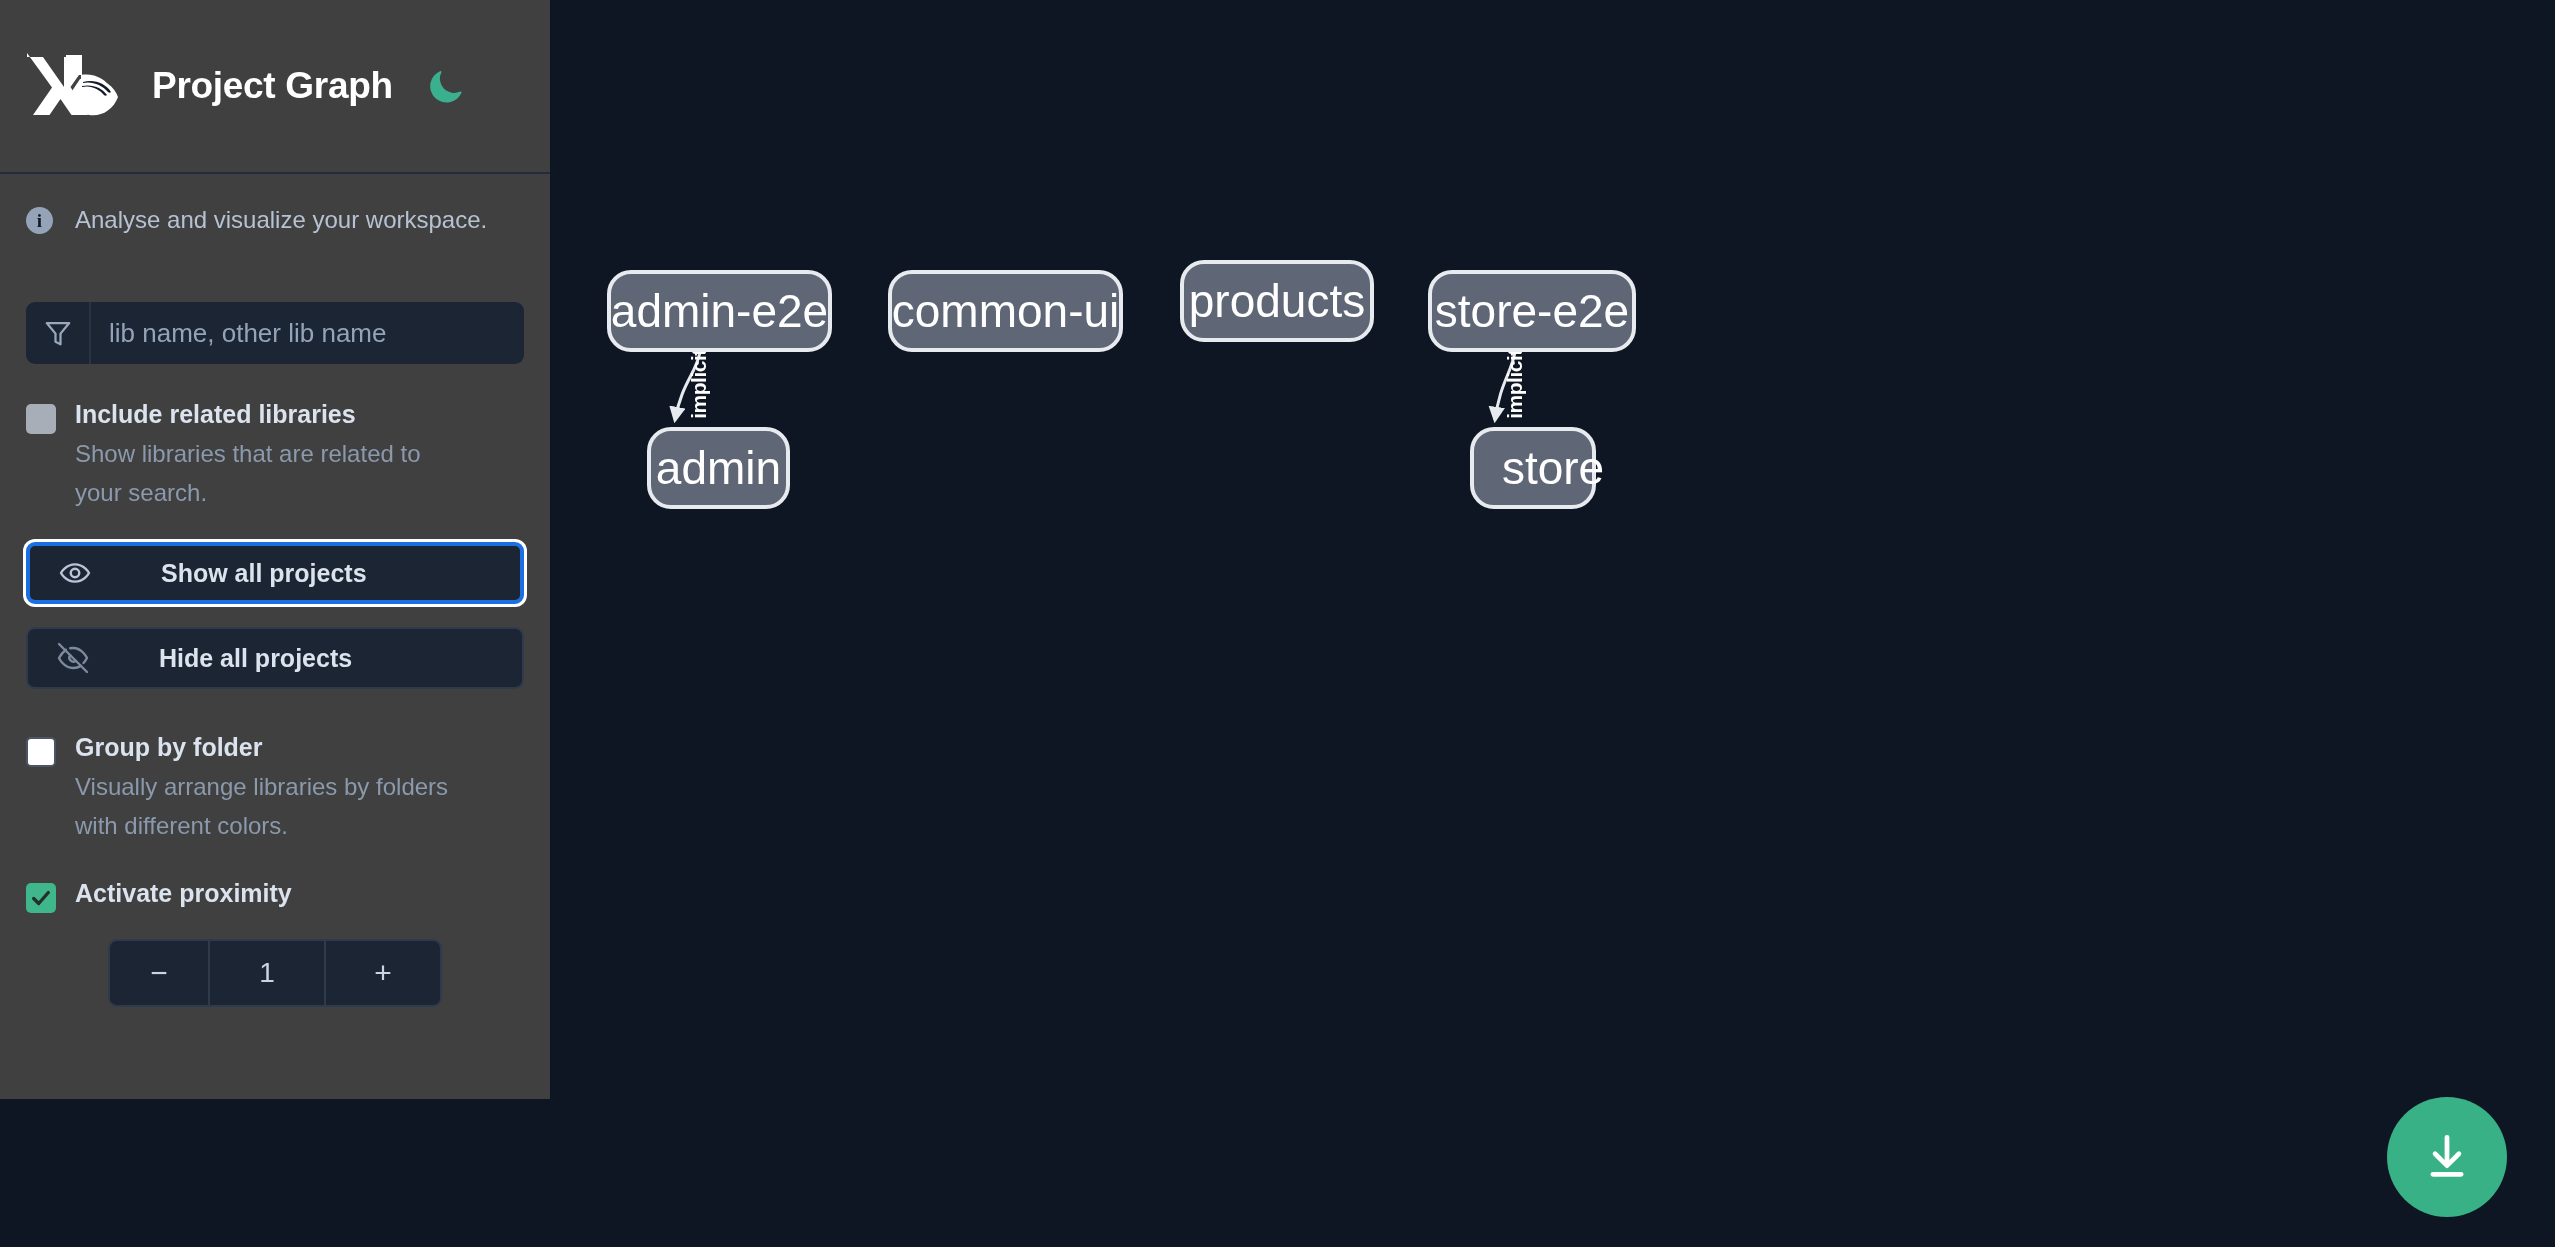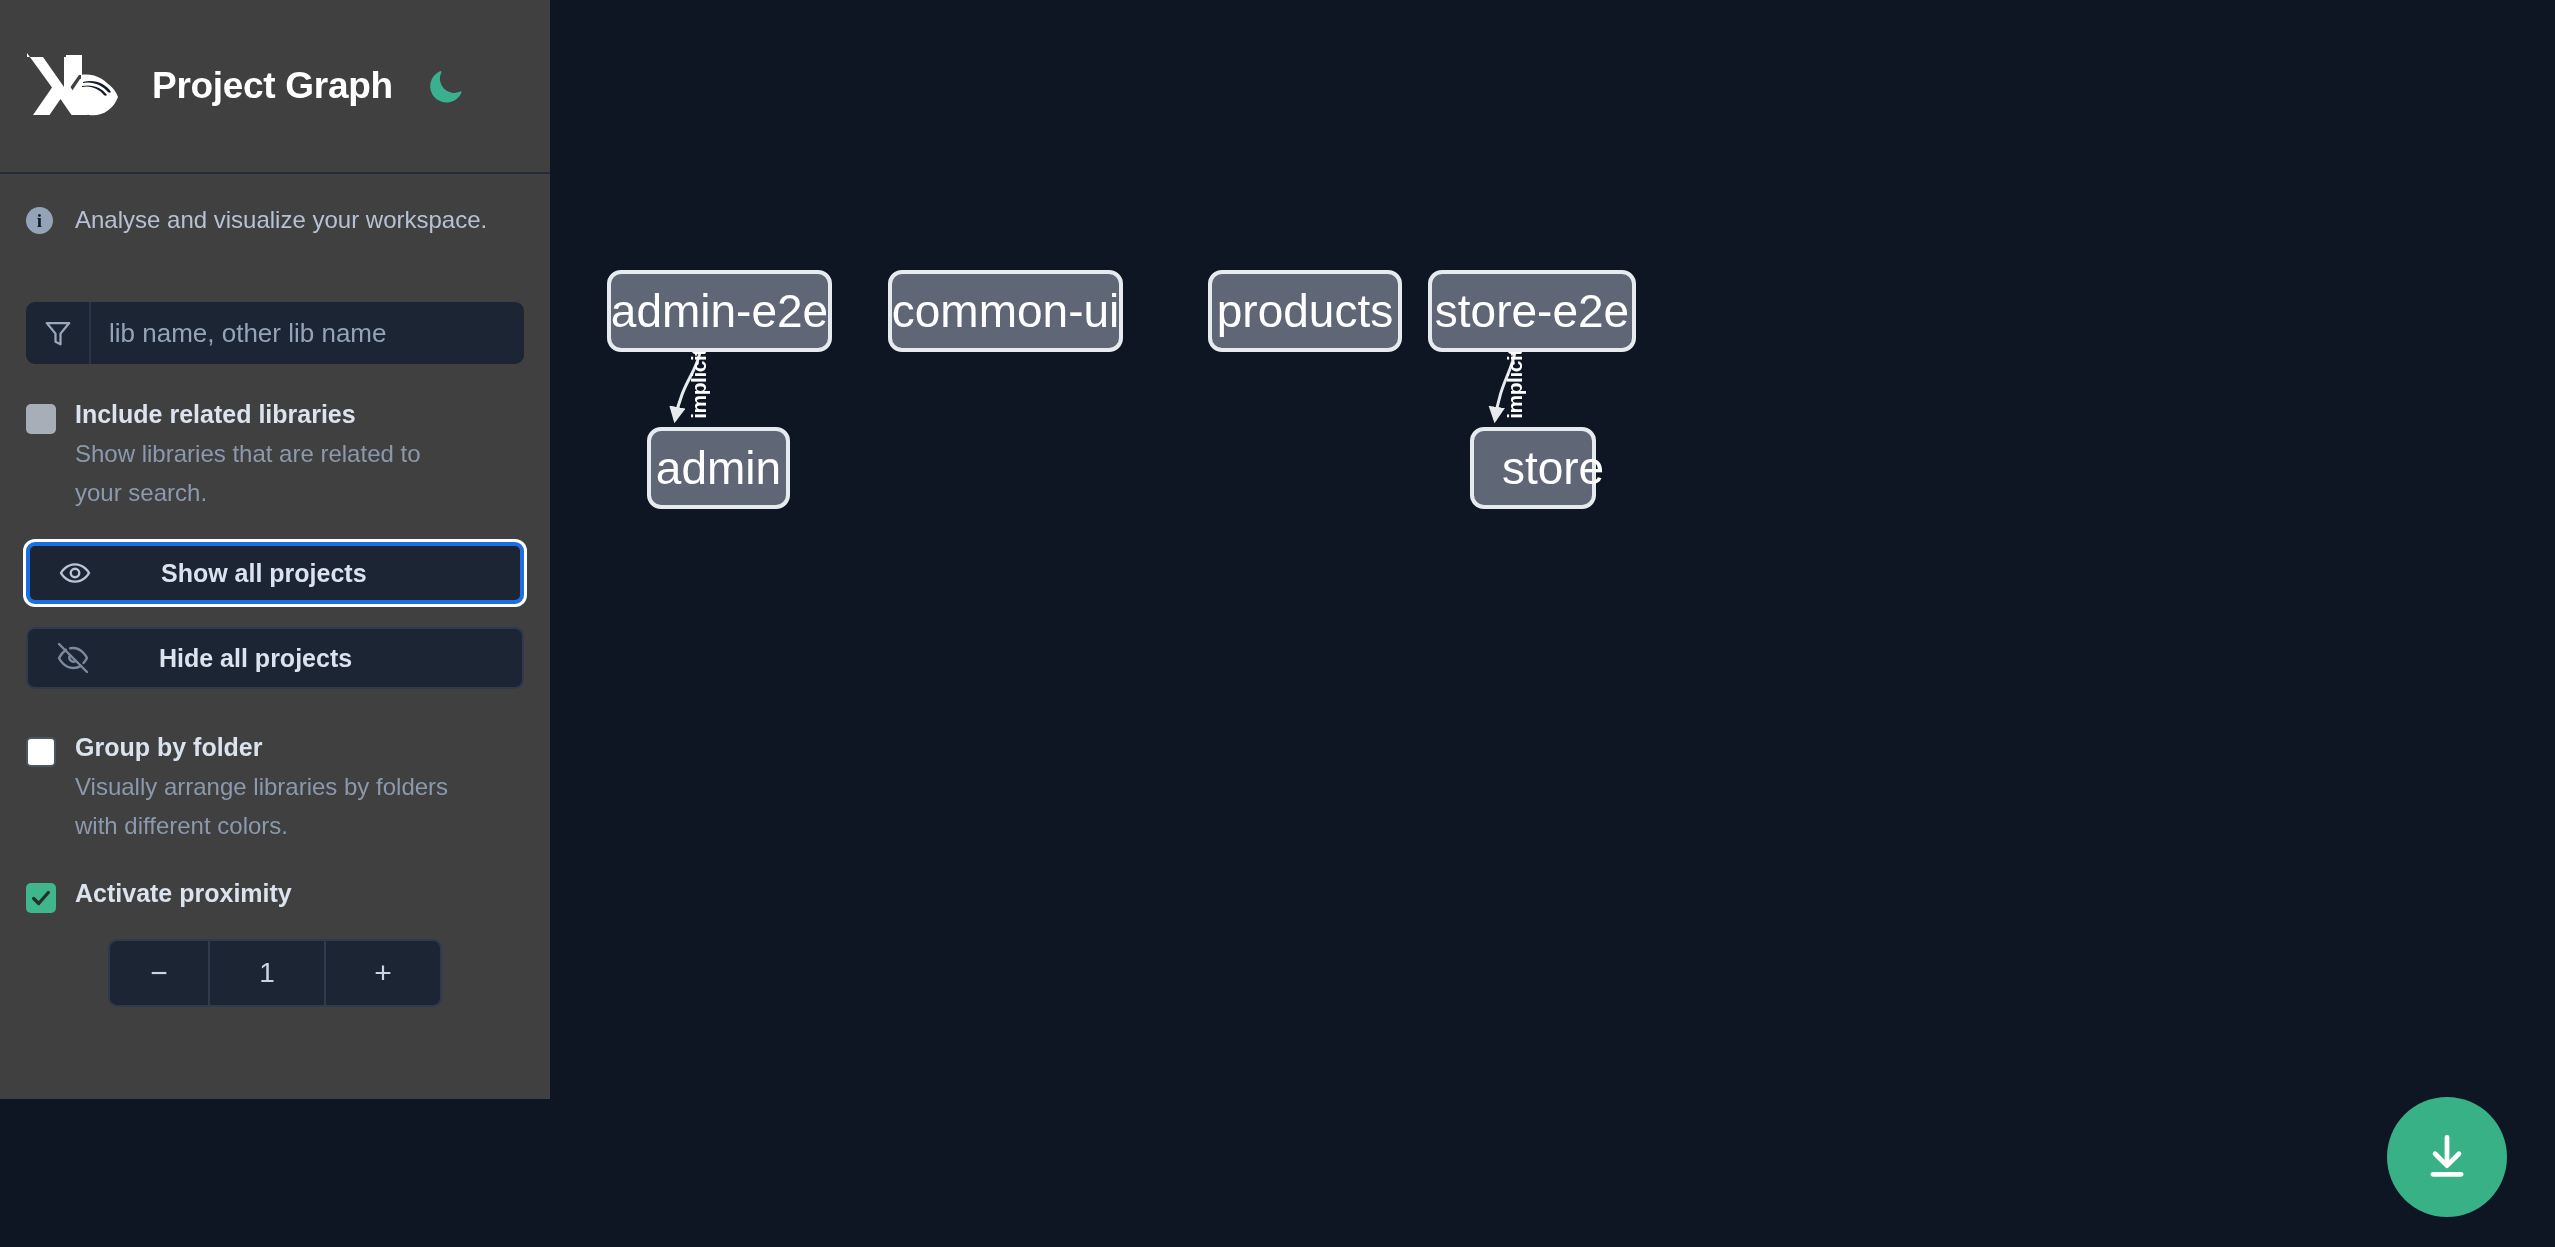--- a/index.html
+++ b/index.html
@@ -251,21 +251,21 @@
     flex: 1;
     height: 1247px;
     background: #0f1623;
     overflow: hidden;
   }
 
   .node {
     position: absolute;
     background: #5f6676;
     border: 4px solid #e7eaef;
-    border-radius: 14px;
+    border-radius: 24px;
     display: flex;
     align-items: center;
     justify-content: center;
     color: #ffffff;
     font-size: 46px;
     white-space: nowrap;
     cursor: pointer;
   }
 
   .edge-svg {
@@ -421,21 +421,21 @@
 
       <path d="M 965 352 C 961 374 950 383 945 420" fill="none" stroke="#e7eaef" stroke-width="3" marker-end="url(#arrow)"></path>
     </svg>
 
     <div class="edge-label" style="left:104px; top:372px; width:90px; text-align:center;">implicit</div>
     <div class="edge-label" style="left:920px; top:372px; width:90px; text-align:center;">implicit</div>
 
     <div class="node" style="left:57px;  top:270px; width:225px; height:82px;">admin-e2e</div>
     <div class="node" style="left:97px;  top:427px; width:143px; height:82px;">admin</div>
     <div class="node" style="left:338px; top:270px; width:235px; height:82px;">common-ui</div>
-    <div class="node" style="left:630px; top:270px; width:194px; height:82px;margin-left:28px;">products</div>
+    <div class="node" style="left:630px; top:260px; width:194px; height:82px;">products</div>
     <div class="node" style="left:878px; top:270px; width:208px; height:82px;">store-e2e</div>
     <div class="node" style="left:920px; top:427px; width:126px; height:82px;padding-left:40px;">store</div>
 
     <button class="fab">
       <svg width="52" height="52" viewBox="0 0 24 24" fill="none" stroke="#ffffff" stroke-width="2.2" stroke-linecap="round" stroke-linejoin="round">
         <line x1="12" y1="3" x2="12" y2="15"></line>
         <polyline points="6.5 10.5 12 16 17.5 10.5"></polyline>
         <line x1="5.5" y1="20" x2="18.5" y2="20"></line>
       </svg>
     </button>

